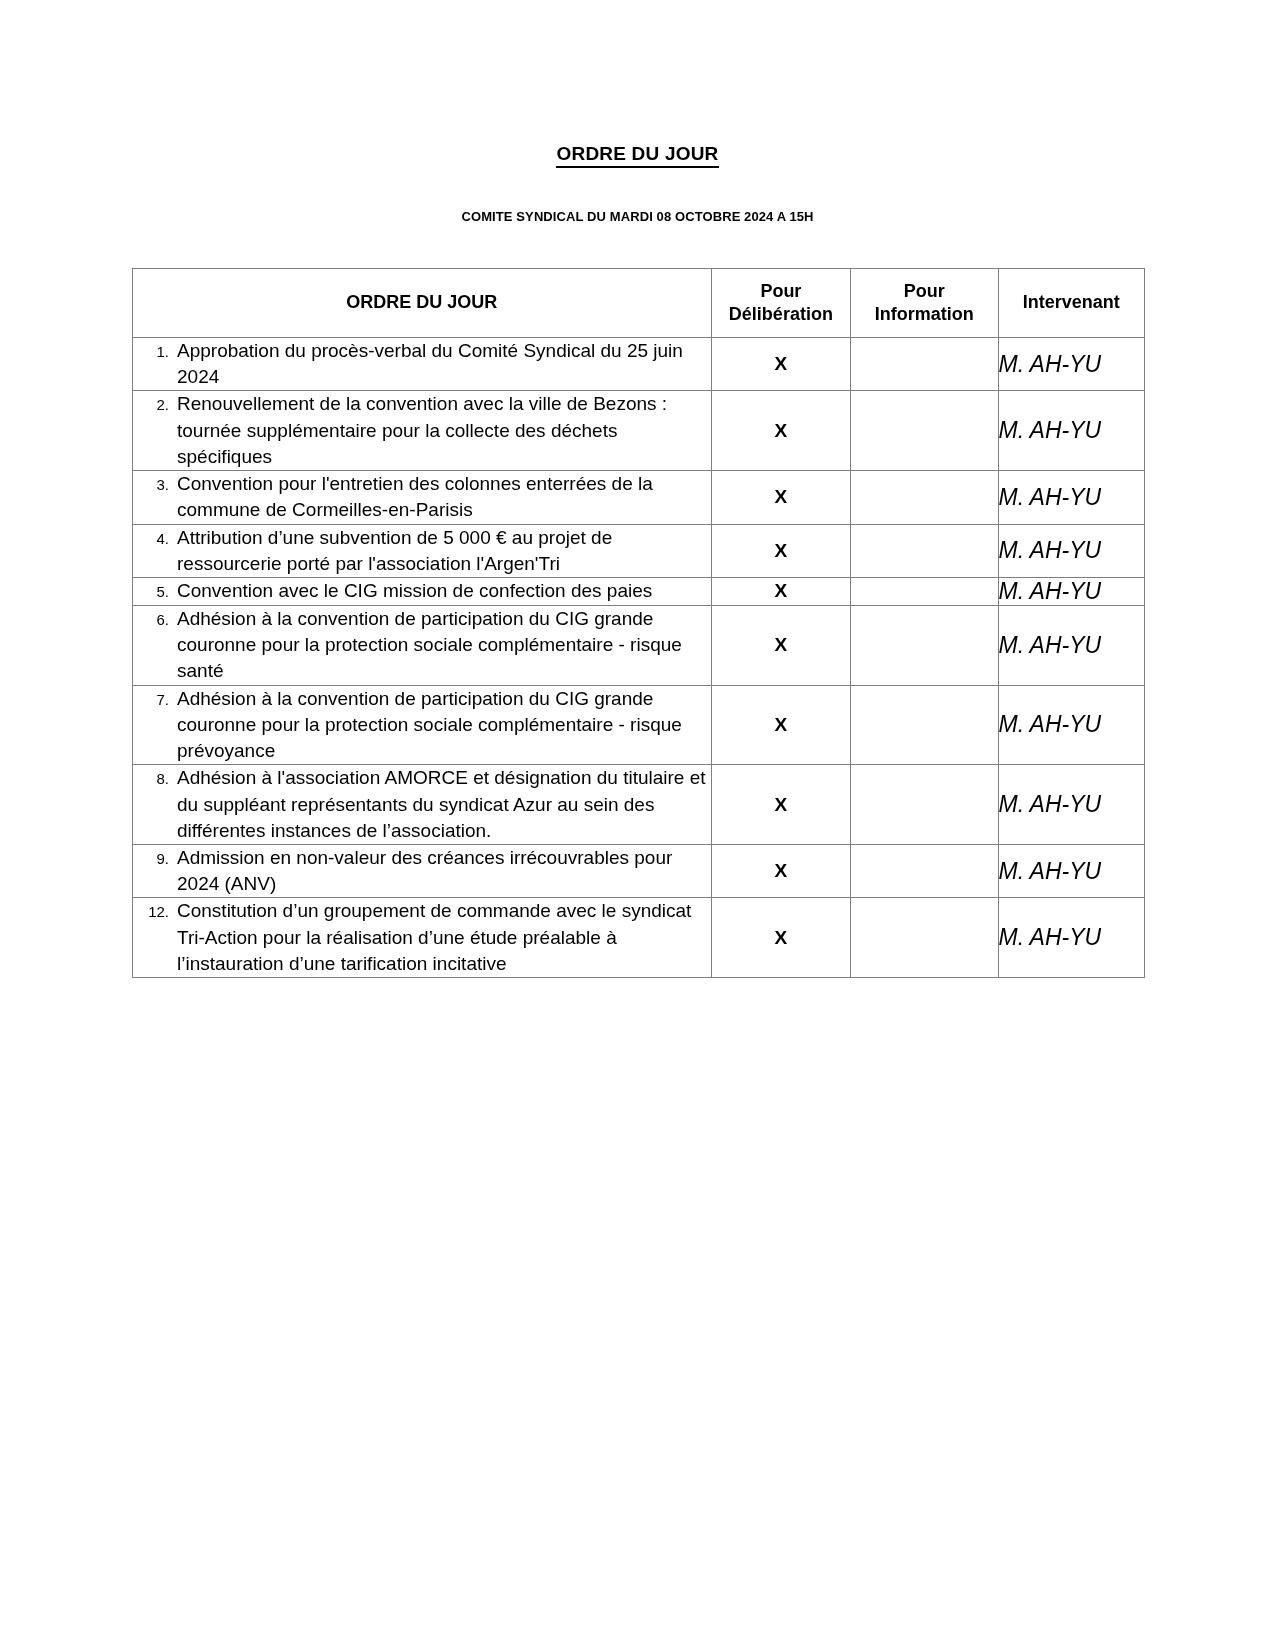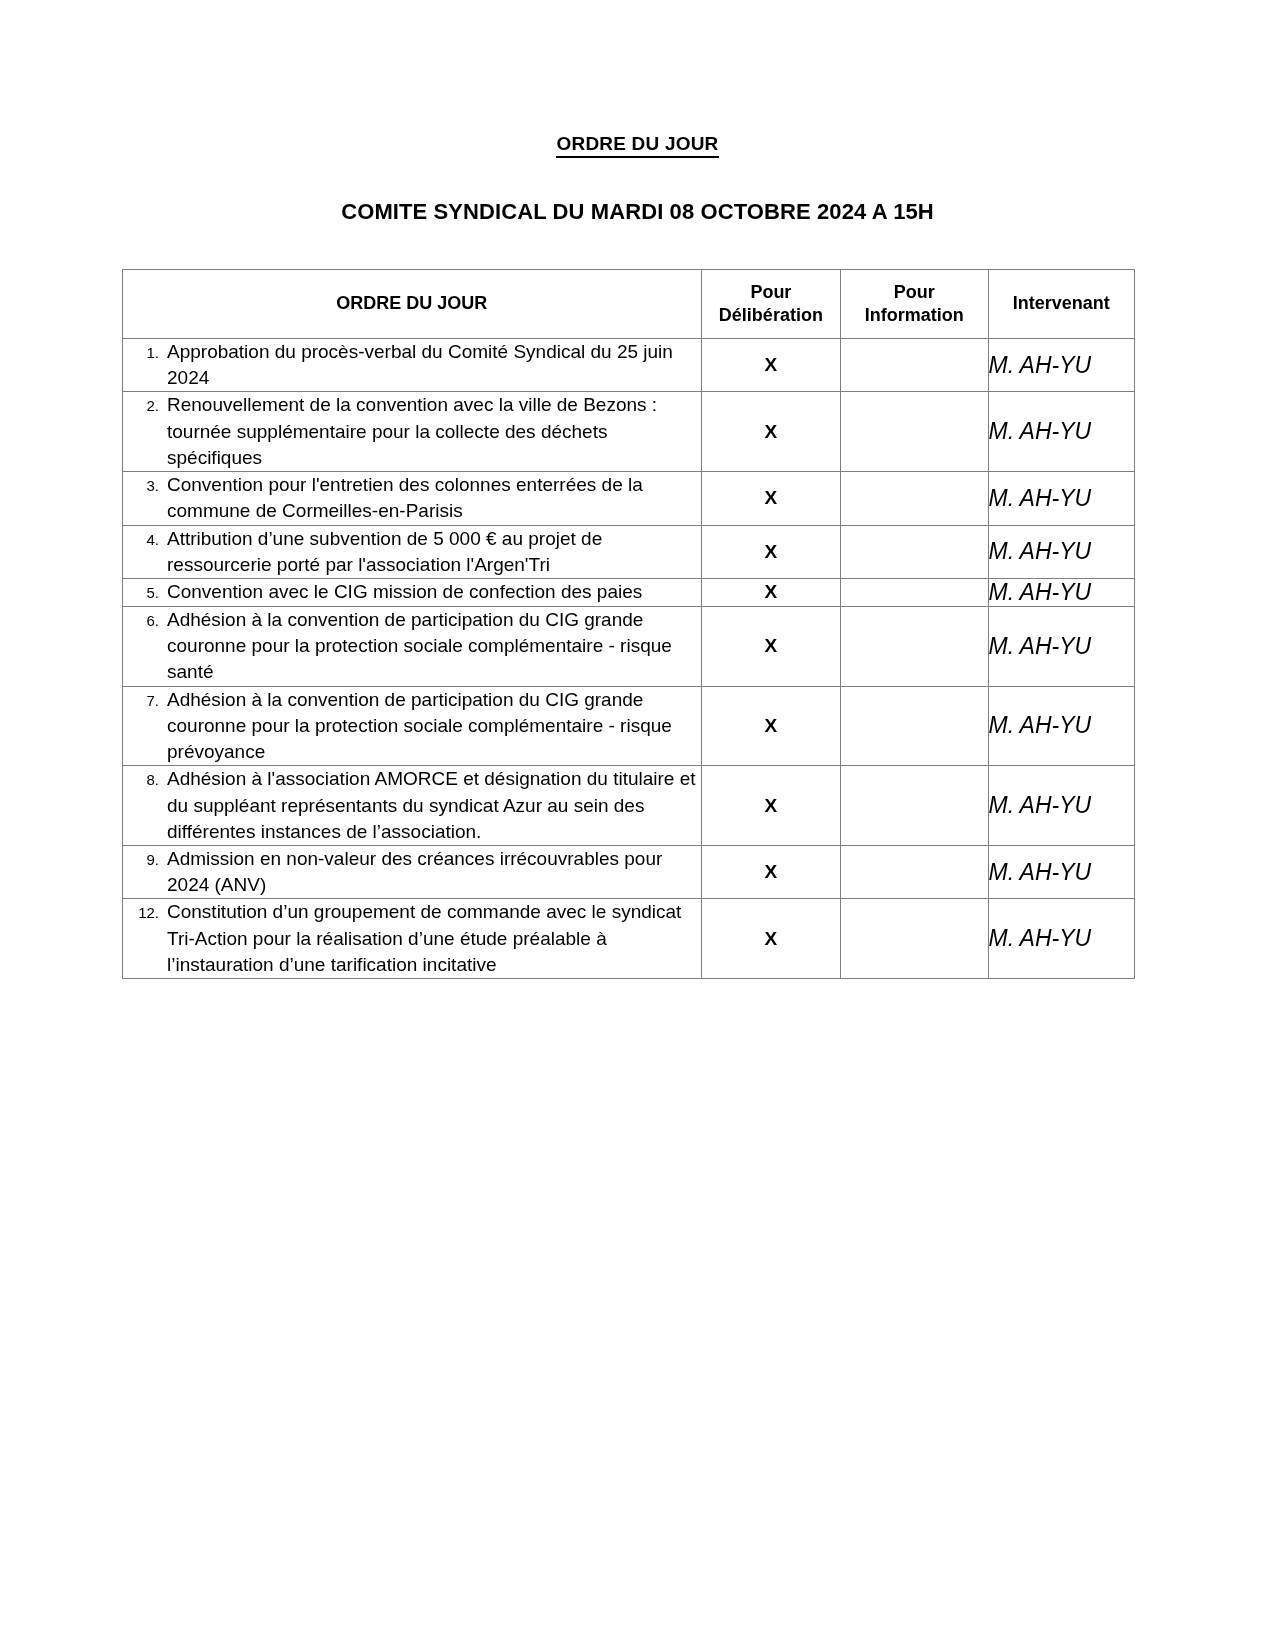--- a/index.html
+++ b/index.html
@@ -13,41 +13,41 @@
     height: 1650px;
     font-family: "Liberation Sans", sans-serif;
     color: #000000;
     -webkit-font-smoothing: antialiased;
   }
   .page {
     position: relative;
     width: 1275px;
     height: 1650px;
     box-sizing: border-box;
-    padding: 0;
+    padding: 10px;
     overflow: hidden;
   }
 
   
   .doc-title {
     text-align: center;
     font-weight: bold;
     font-size: 19px;
     letter-spacing: 0.2px;
     margin: 0;
     padding-top: 133px;
   }
   .doc-title span {
     border-bottom: 2px solid #000;
     padding-bottom: 2px;
   }
   .doc-subtitle {
     text-align: center;
     font-weight: bold;
-    font-size: 22px;
+    font-size: 13px;
     letter-spacing: 0.1px;
     margin: 0;
     padding-top: 44px;
   }
 
   
   .table-wrap {
     margin: 0;
     padding-top: 44px;
     padding-left: 122px;

